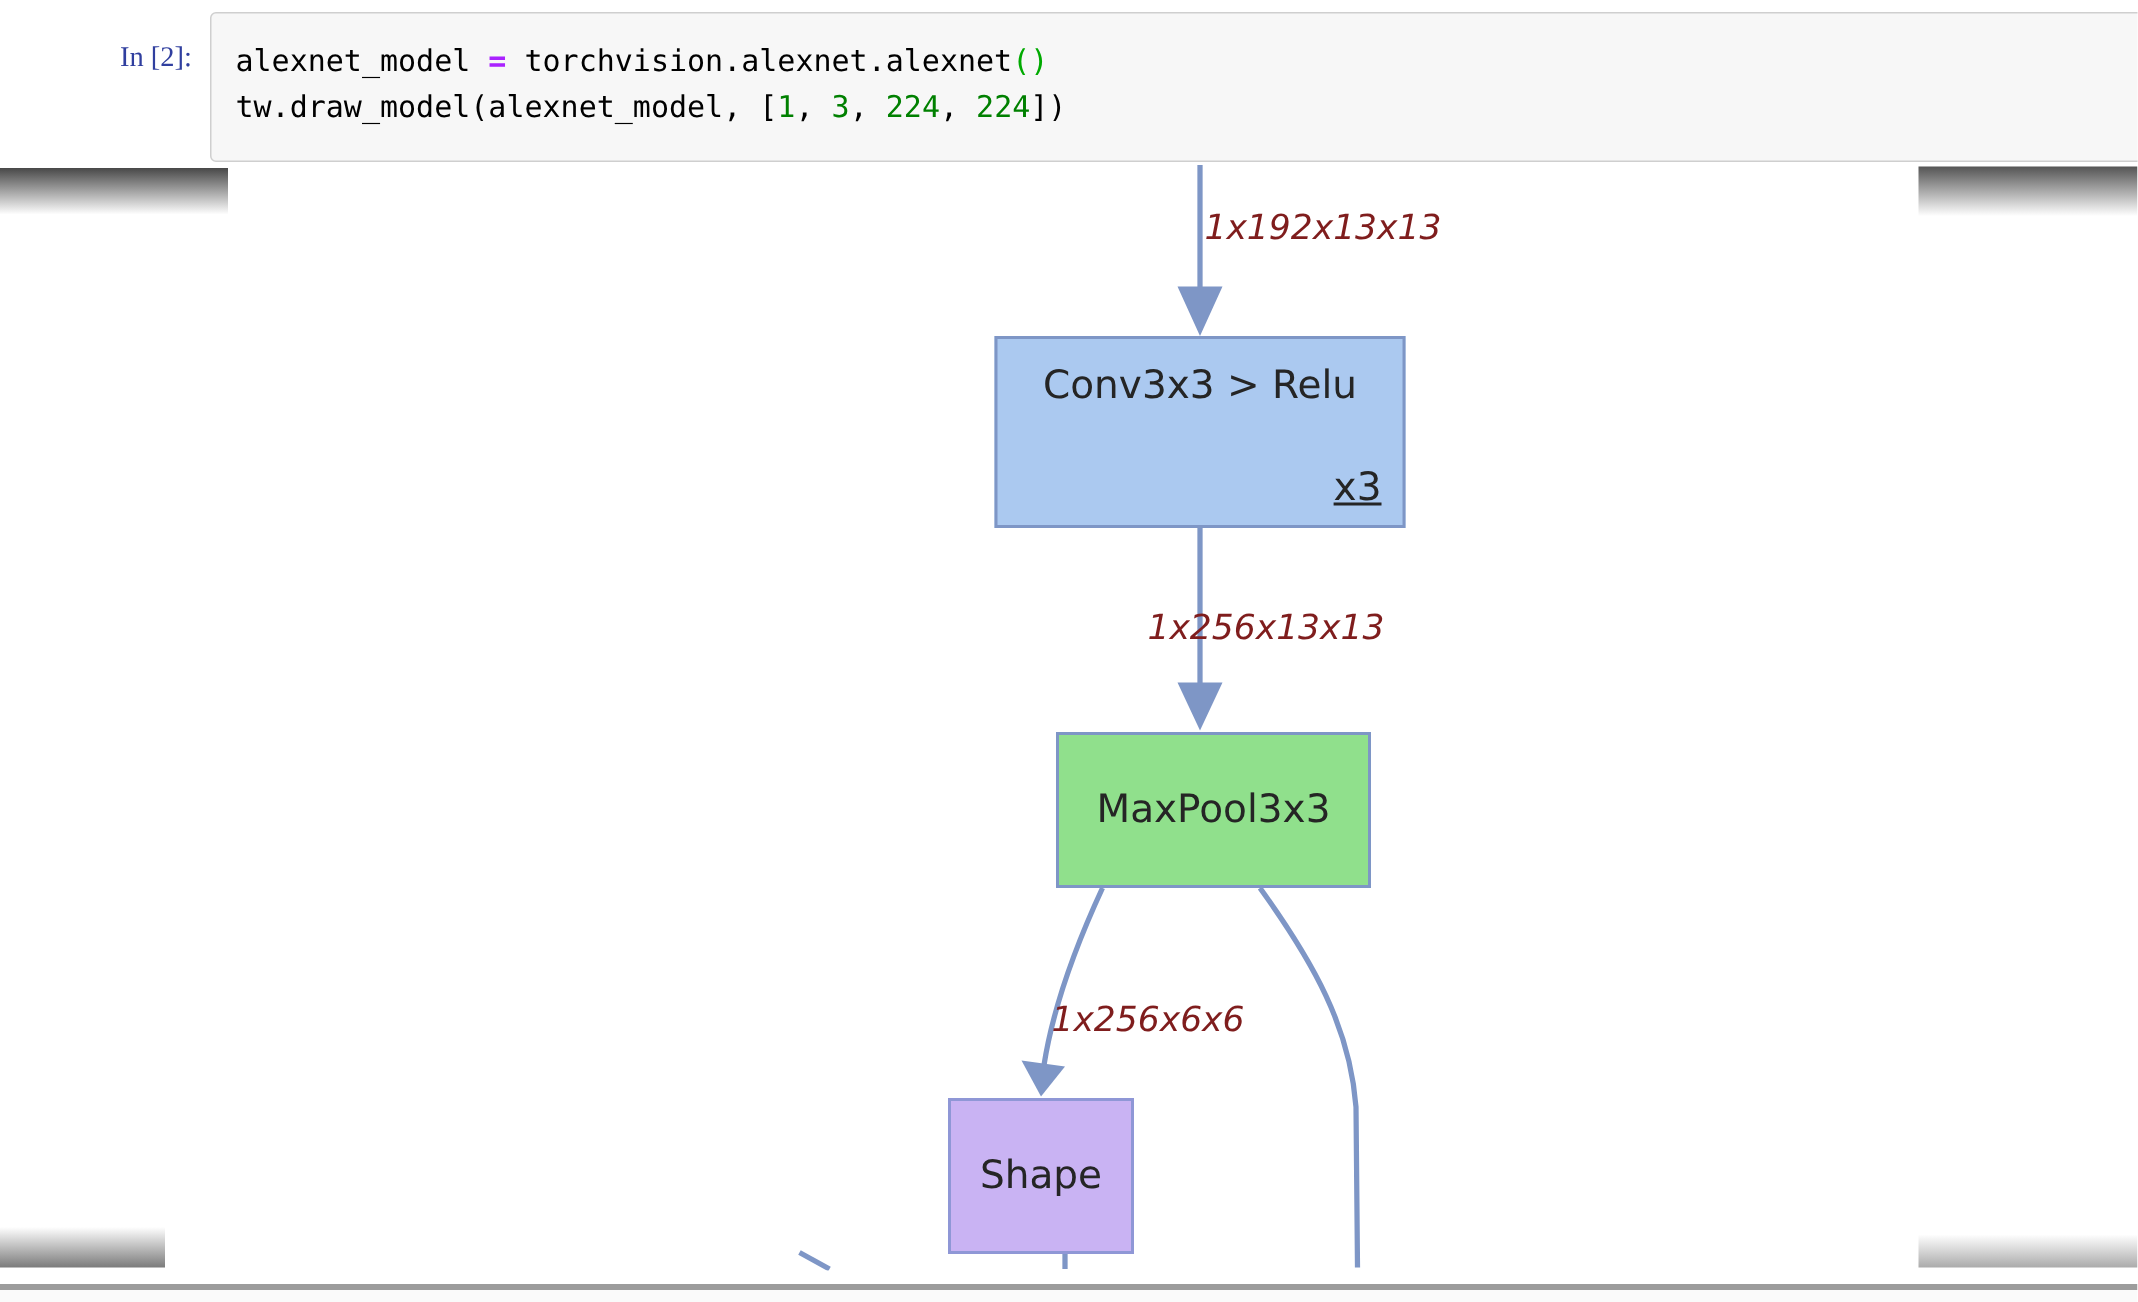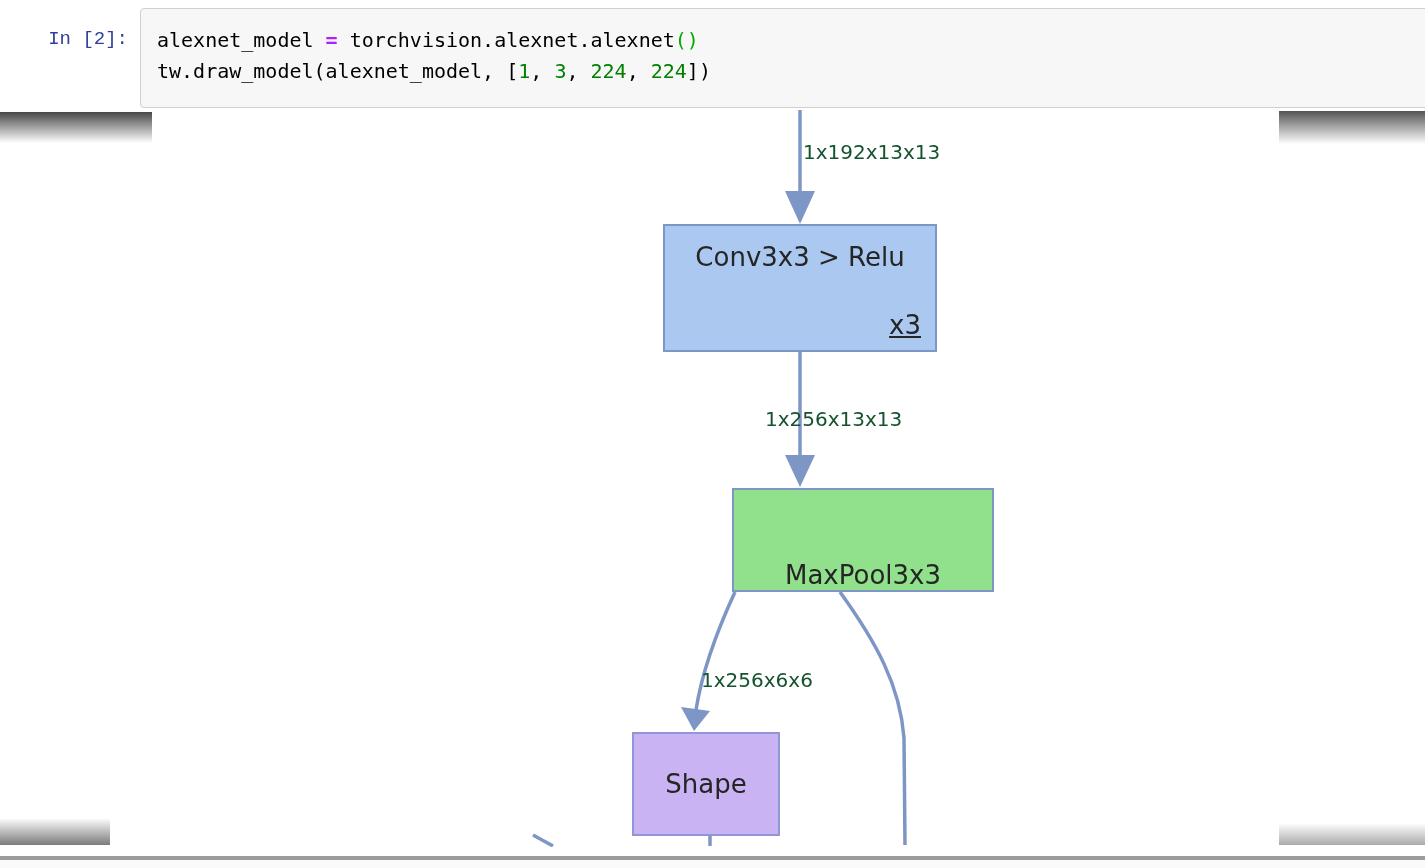--- a/index.html
+++ b/index.html
@@ -3,21 +3,21 @@
 <meta charset="utf-8">
 <style>
   html,body{margin:0;padding:0;}
   body{
     width:1425px;height:868px;position:relative;overflow:hidden;
     background:#ffffff;font-family:"DejaVu Sans",sans-serif;
   }
   
   .prompt{
     position:absolute;left:0;top:27px;width:128px;text-align:right;
-    font-family:Liberation Mono, monospace;font-size:19px;line-height:24px;
+    font-family:Liberation Serif, serif;font-size:19px;line-height:24px;
     color:#303F9F;white-space:pre;
   }
   .cell-input{
     position:absolute;left:140px;top:8px;right:-8px;height:100px;
     background:#f7f7f7;border:1px solid #cfcfcf;border-radius:4px;
     box-sizing:border-box;
   }
   .code{
     margin:0;padding:16px 0 0 16px;
     font-family:"DejaVu Sans Mono",monospace;font-size:20px;line-height:31px;
@@ -31,25 +31,25 @@
   .diagram svg{position:absolute;left:0;top:0;}
   .node{
     position:absolute;box-sizing:border-box;border:2px solid #7e96c6;
     display:flex;align-items:center;justify-content:center;
     font-size:26px;color:#252525;
   }
   .node-conv{left:663px;top:114px;width:274px;height:128px;
     flex-direction:column;align-items:stretch;justify-content:flex-start;}
   .node-conv .nl{margin-top:16px;text-align:center;}
   .node-conv .badge{margin-top:auto;align-self:flex-end;margin-right:14px;margin-bottom:10px;text-decoration:underline;}
-  .node-maxpool{left:732px;top:378px;width:262px;height:104px;align-items:flex-end;}
+  .node-maxpool{left:704px;top:378px;width:210px;height:104px;}
   .node-constant{left:397px;top:622px;width:181px;height:104px;}
-  .node-shape{left:632px;top:622px;width:148px;height:104px;}
+  .node-shape{left:632px;top:622px;width:124px;height:104px;}
   .elabel{
-    position:absolute;font-size:20px;color:#14532d;white-space:nowrap;line-height:32px;
+    position:absolute;font-size:23px;color:#7f1d1d;white-space:nowrap;line-height:32px;font-style:italic;
   }
   .elabel-1{left:803px;top:26px;}
   .elabel-2{left:765px;top:293px;}
   .elabel-3{left:701px;top:554px;}
   
   .shadow{position:absolute;}
   .shadow-tl{left:0;top:112px;width:152px;height:31px;
     background:linear-gradient(to bottom,rgba(62,62,62,0.95),rgba(255,255,255,0));}
   .shadow-tr{left:1279px;top:111px;width:146px;height:33px;
     background:linear-gradient(to bottom,rgba(75,75,75,0.95),rgba(255,255,255,0));}

